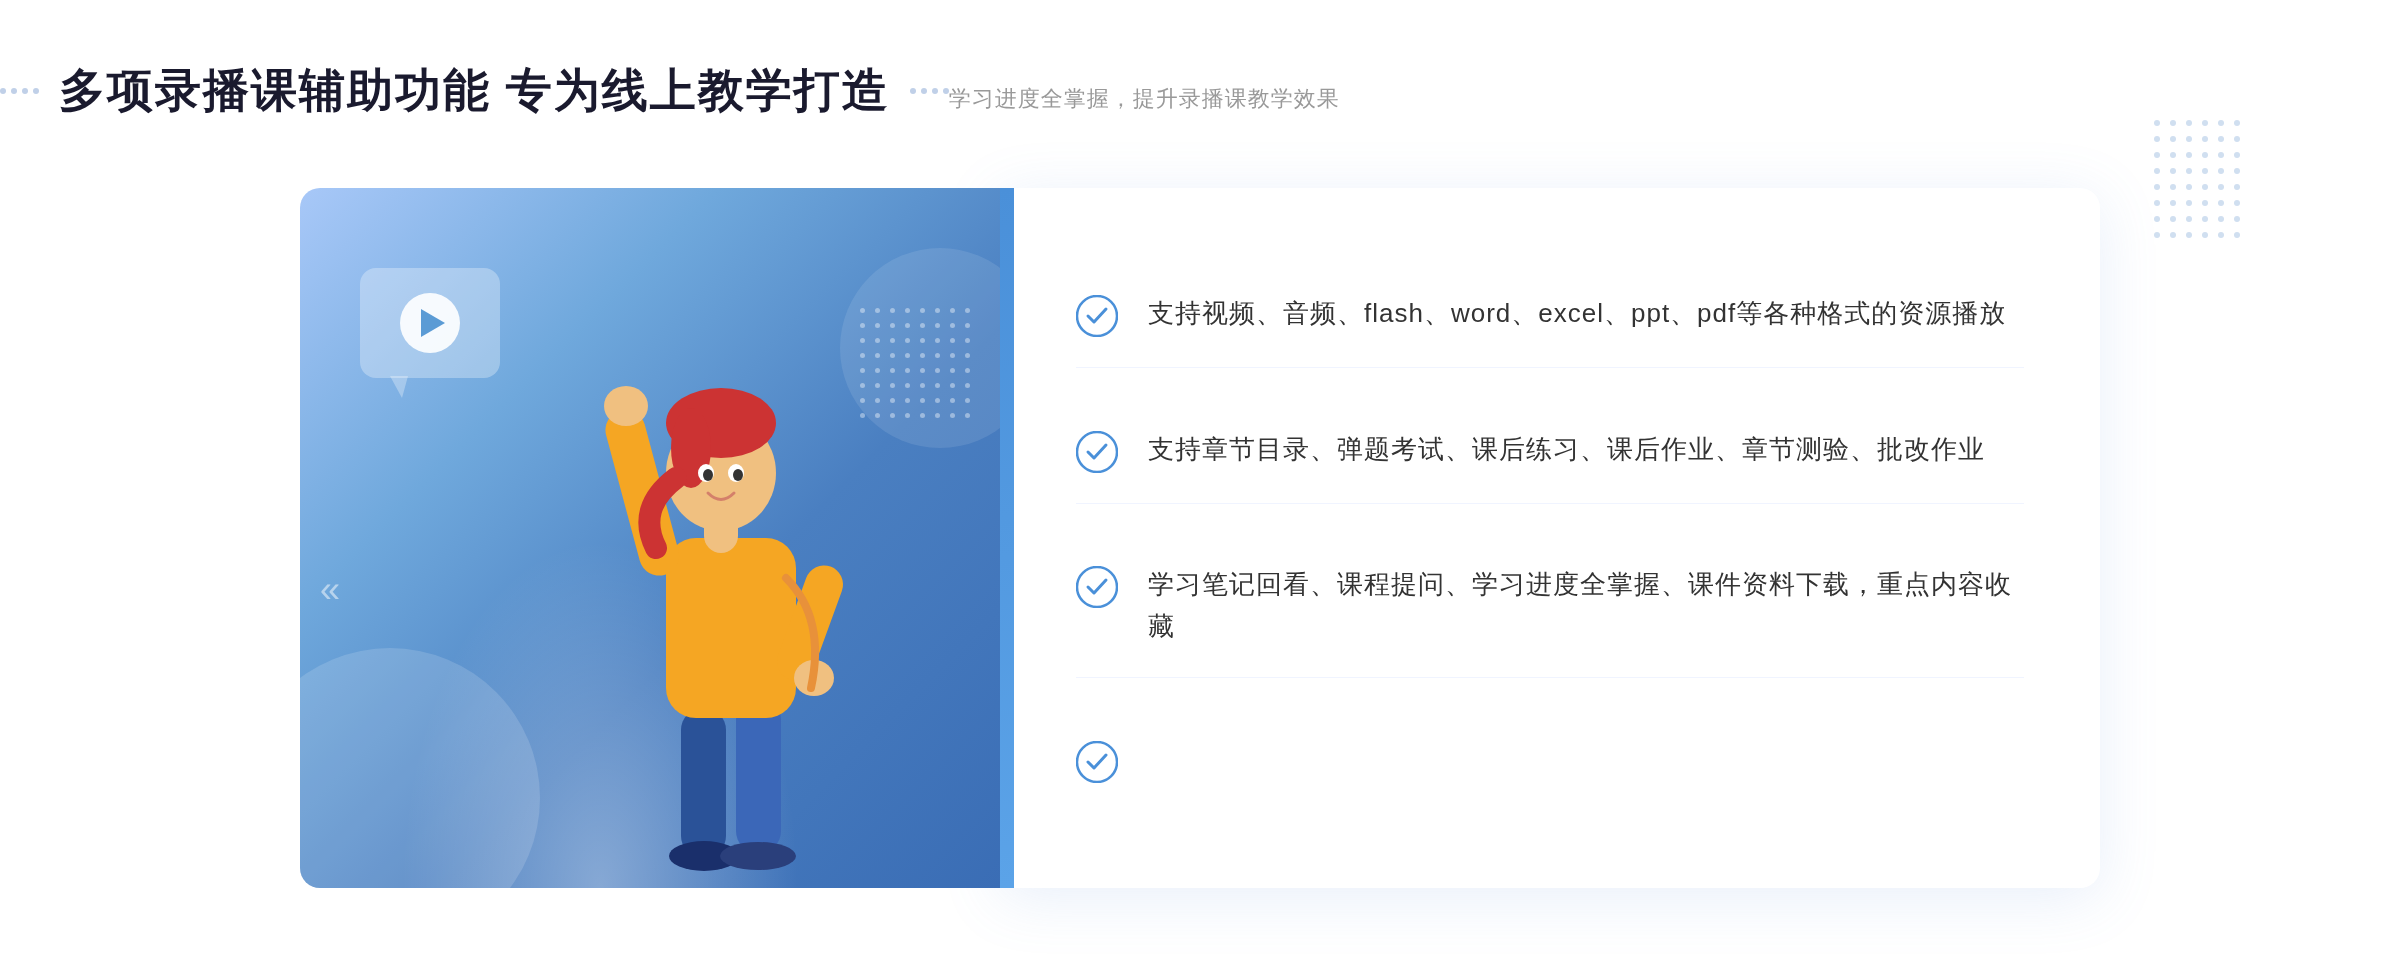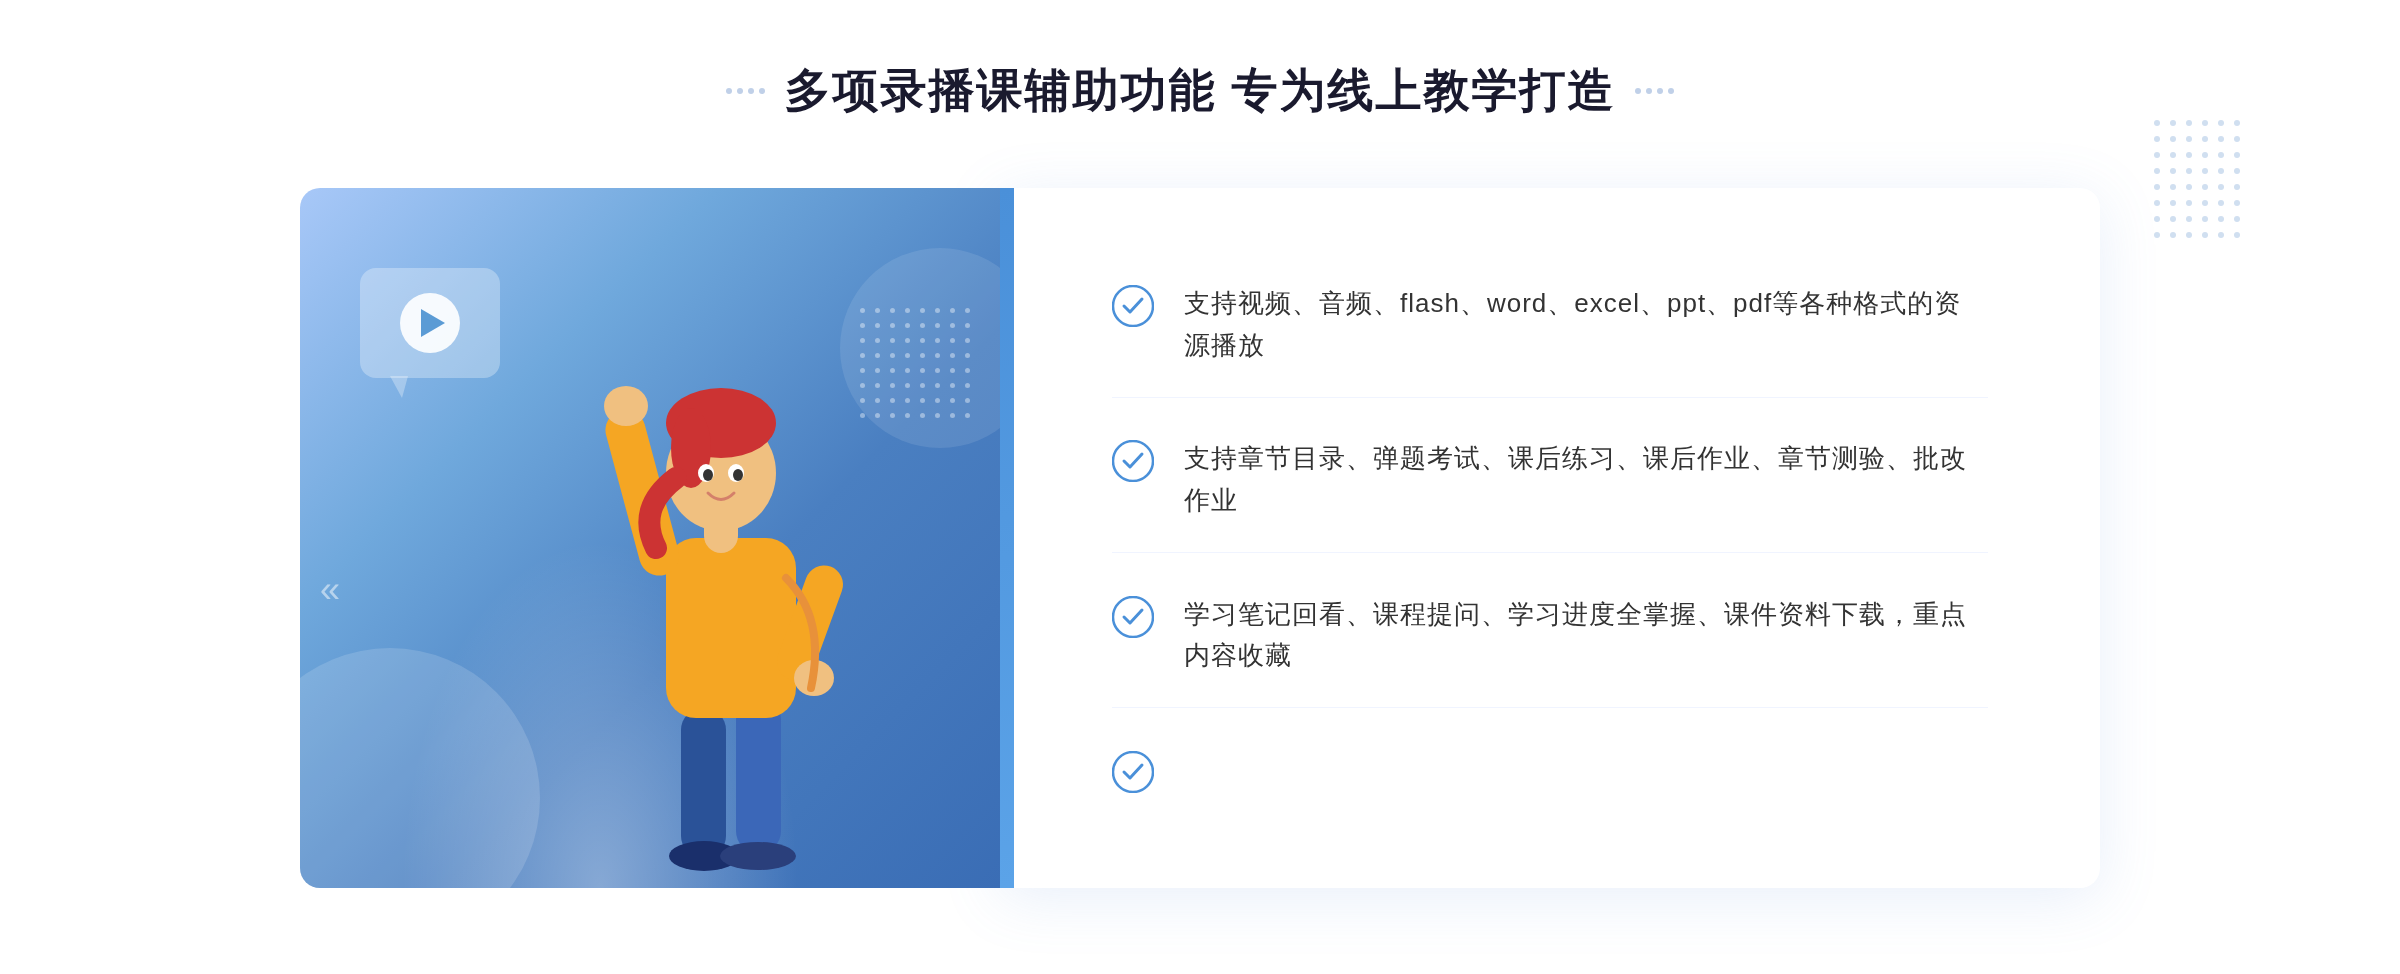--- a/index.html
+++ b/index.html
@@ -22,21 +22,21 @@
       position: relative;
     }
 
     
     .header-section {
       text-align: center;
       margin-bottom: 50px;
       position: relative;
       width: 100%;
       display: flex;
-      flex-direction: column;
+      flex-direction: row;
       align-items: center;
     }
 
     .title-row {
       display: flex;
       align-items: center;
       gap: 20px;
       margin-bottom: 16px;
     }
 
@@ -194,21 +194,21 @@
       height: 350px;
       background: radial-gradient(ellipse at center bottom, rgba(255,255,255,0.35) 0%, transparent 70%);
     }
 
     
     .features-panel {
       flex: 1;
       background: #ffffff;
       border-radius: 0 20px 20px 0;
       box-shadow: 0 10px 60px rgba(100, 150, 220, 0.15);
-      padding: 60px 112px;
+      padding: 60px 76px;
       display: flex;
       flex-direction: column;
       justify-content: space-around;
       min-height: 700px;
     }
 
     .feature-item {
       display: flex;
       align-items: flex-start;
       gap: 30px;
@@ -337,20 +337,21 @@
           <span></span>
       </div>
       <h1 class="main-title">多项录播课辅助功能 专为线上教学打造</h1>
       <div class="title-dots">
         <span></span>
           <span></span>
           <span></span>
           <span></span>
       </div>
     </div>
+    <p class="subtitle">学习进度全掌握，提升录播课教学效果</p>
   </div>
 
   <div class="content-area">
 
     <div class="deco-chevrons-left">«</div>
 
     <div class="illustration-panel">
 
       <div class="illus-bg-circle-1"></div>
       <div class="illus-bg-circle-2"></div>

